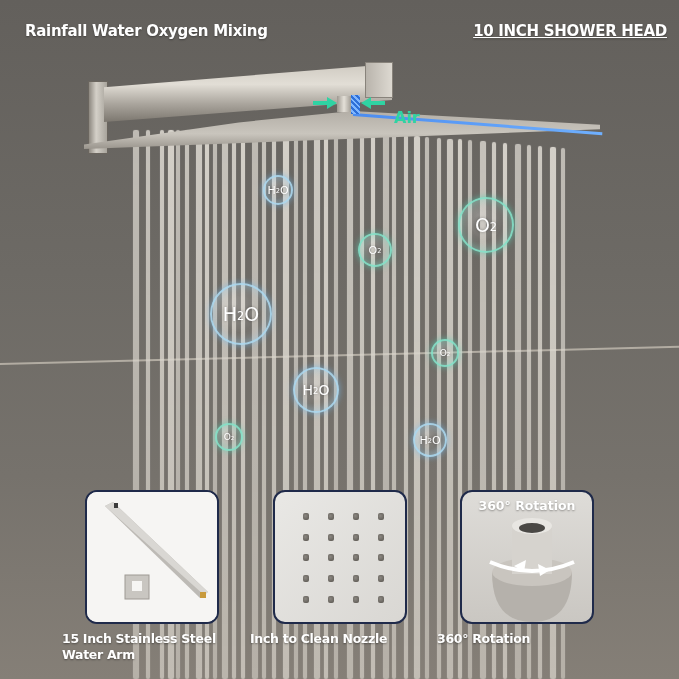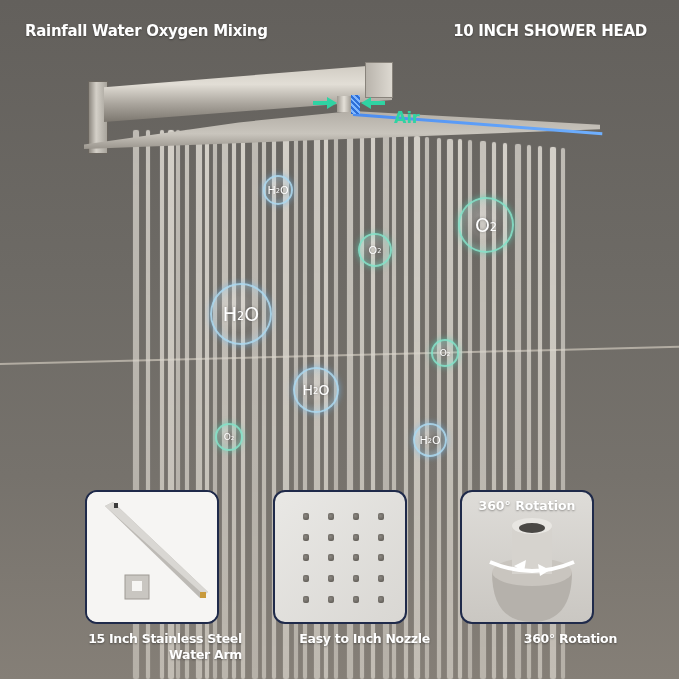--- a/index.html
+++ b/index.html
@@ -13,21 +13,21 @@
   .grout {
     position: absolute; height: 2px; background: #bdb7ad; opacity: 0.85;
     transform-origin: left center;
   }
   
   .title {
     position: absolute; top: 22px; color: #ffffff; font-weight: bold; font-size: 15px;
     letter-spacing: -0.3px; text-shadow: 0 1px 2px rgba(0,0,0,0.35);
   }
   .title.left { left: 25px; }
-  .title.right { right: 32px; }
+  .title.right { right: 12px; text-decoration: underline; }
 
   
   .flange {
     position: absolute; left: 88px; top: 81px; width: 20px; height: 73px;
     background: linear-gradient(90deg, #8d8880, #d4d0c8 40%, #a8a49c);
     border: 1px solid #6b665f;
   }
   .arm {
     position: absolute; left: 104px; top: 64px; width: 288px; height: 58px;
     background: linear-gradient(180deg, #cfcac1 0%, #e2ded6 35%, #a8a39b 70%, #7c776f 100%);
@@ -84,21 +84,21 @@
   .bubble.o2 { border: 2px solid rgba(130,225,200,0.9); box-shadow: 0 0 6px rgba(90,210,180,0.7), inset 0 0 8px rgba(120,225,200,0.5); }
   .bubble sub { font-size: 0.6em; vertical-align: baseline; position: relative; top: 0.15em; }
 
   
   .card {
     position: absolute; top: 490px; width: 134px; height: 134px;
     border: 2px solid #1f2a4a; border-radius: 12px; overflow: hidden;
     background: #f4f3f1;
   }
   .card-caption {
-    position: absolute; top: 631px; width: 180px; text-align: right;
+    position: absolute; top: 631px; width: 180px; text-align: left;
     color: #ffffff; font-weight: bold; font-size: 12.5px; line-height: 16px;
     letter-spacing: -0.3px; text-shadow: 0 1px 2px rgba(0,0,0,0.4);
   }
   .card2 { background: linear-gradient(135deg, #e9e8e5, #d9d7d3); }
   .nozzle-grid {
     position: absolute; left: 18px; top: 14px; width: 100px; height: 104px;
     display: grid; grid-template-columns: repeat(4, 1fr); grid-template-rows: repeat(5, 1fr);
   }
   .nozzle {
     width: 6px; height: 7px; border-radius: 2px; margin: auto;
@@ -252,21 +252,21 @@
         <div class="nozzle"></div>
         <div class="nozzle"></div>
         <div class="nozzle"></div>
         <div class="nozzle"></div>
         <div class="nozzle"></div>
         <div class="nozzle"></div>
         <div class="nozzle"></div>
         <div class="nozzle"></div>
       </div>
   </div>
-  <div class="card-caption" style="left:250px;">Easy to Inch Nozzle</div>
+  <div class="card-caption" style="left:250px;">Inch to Clean Nozzle</div>
 
   <div class="card card3" style="left:460px;">
     <div class="card3-title">360° Rotation</div>
     <svg width="134" height="134" viewBox="0 0 134 134" style="position:absolute;left:0;top:0;">
       <path d="M30 80 Q30 130 70 130 Q110 130 110 80 Z" fill="#b5b1ab"></path>
       <ellipse cx="70" cy="80" rx="40" ry="14" fill="#c9c5bf"></ellipse>
       <rect x="50" y="34" width="40" height="48" fill="#d6d3ce"></rect>
       <ellipse cx="70" cy="34" rx="20" ry="8" fill="#e8e6e2"></ellipse>
       <ellipse cx="70" cy="36" rx="13" ry="5" fill="#4a4845"></ellipse>
       <path d="M28 70 Q70 88 112 70" stroke="#ffffff" stroke-width="4" fill="none"></path>

